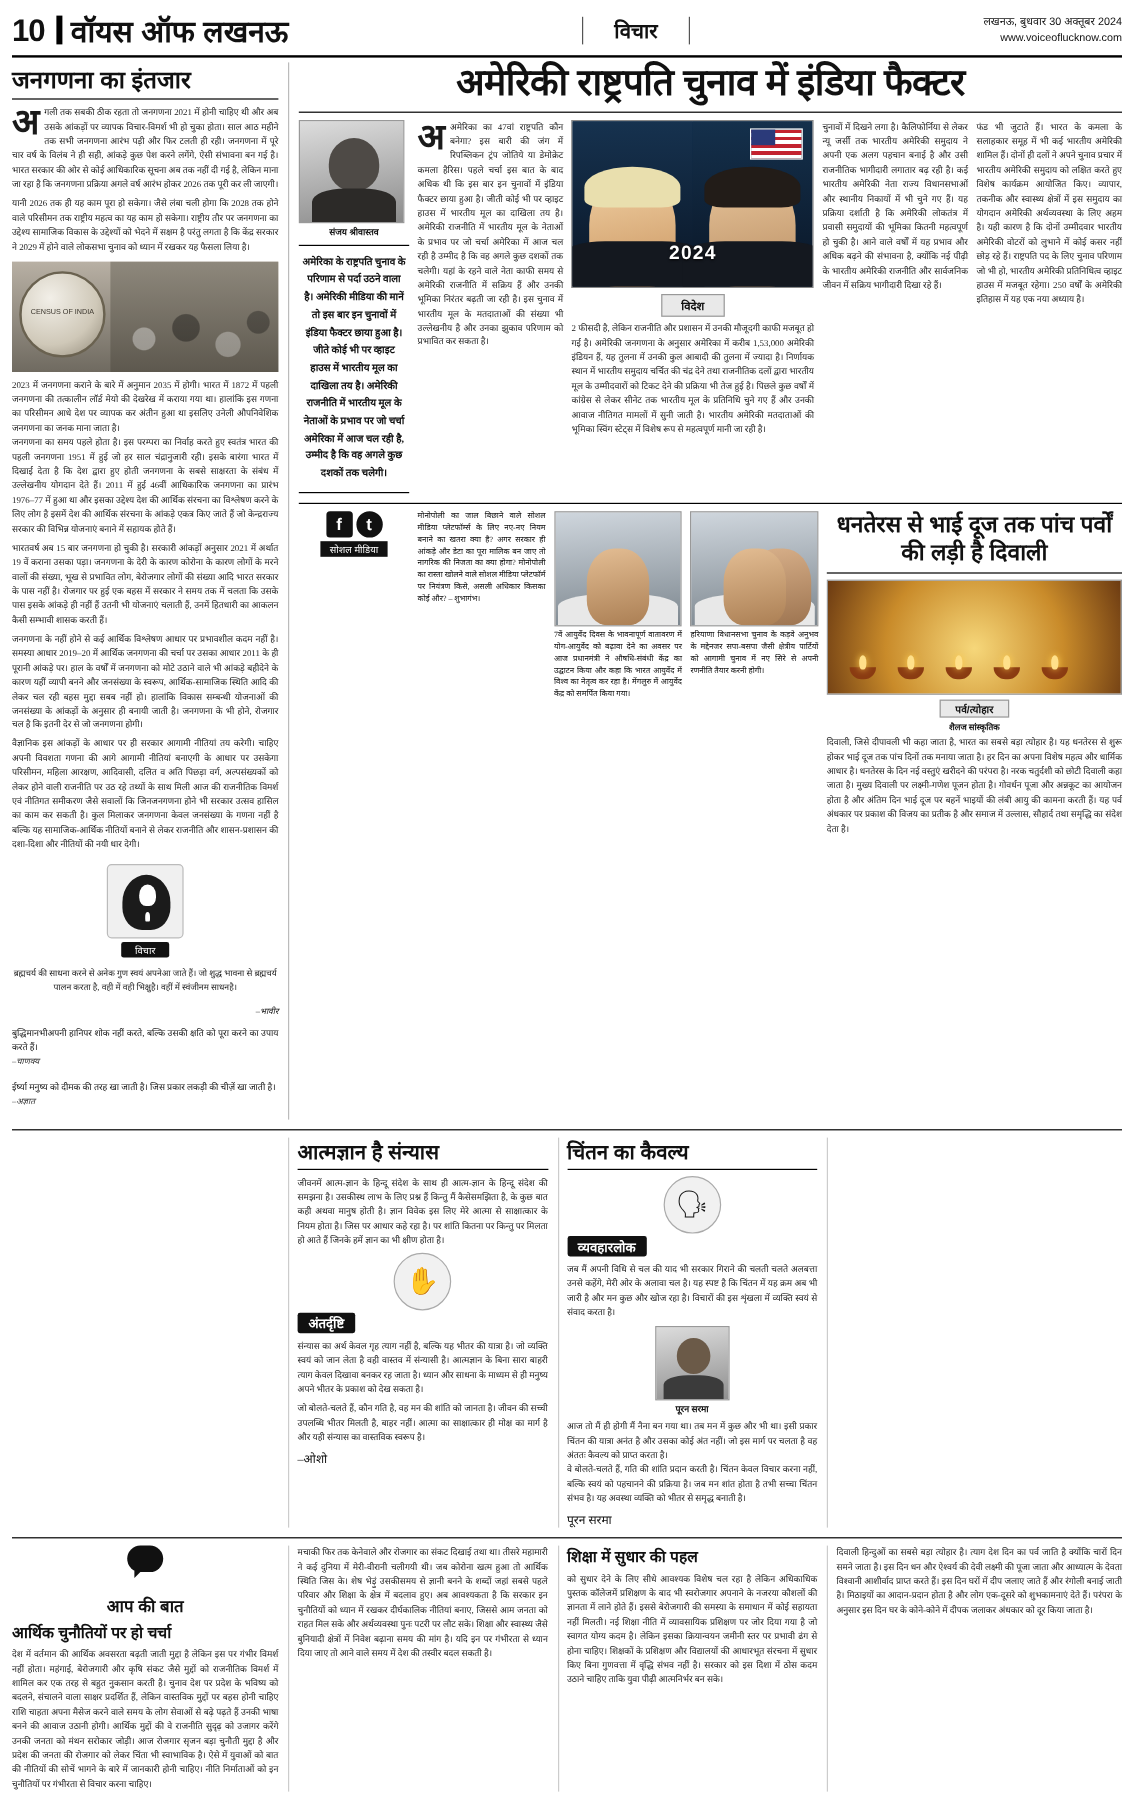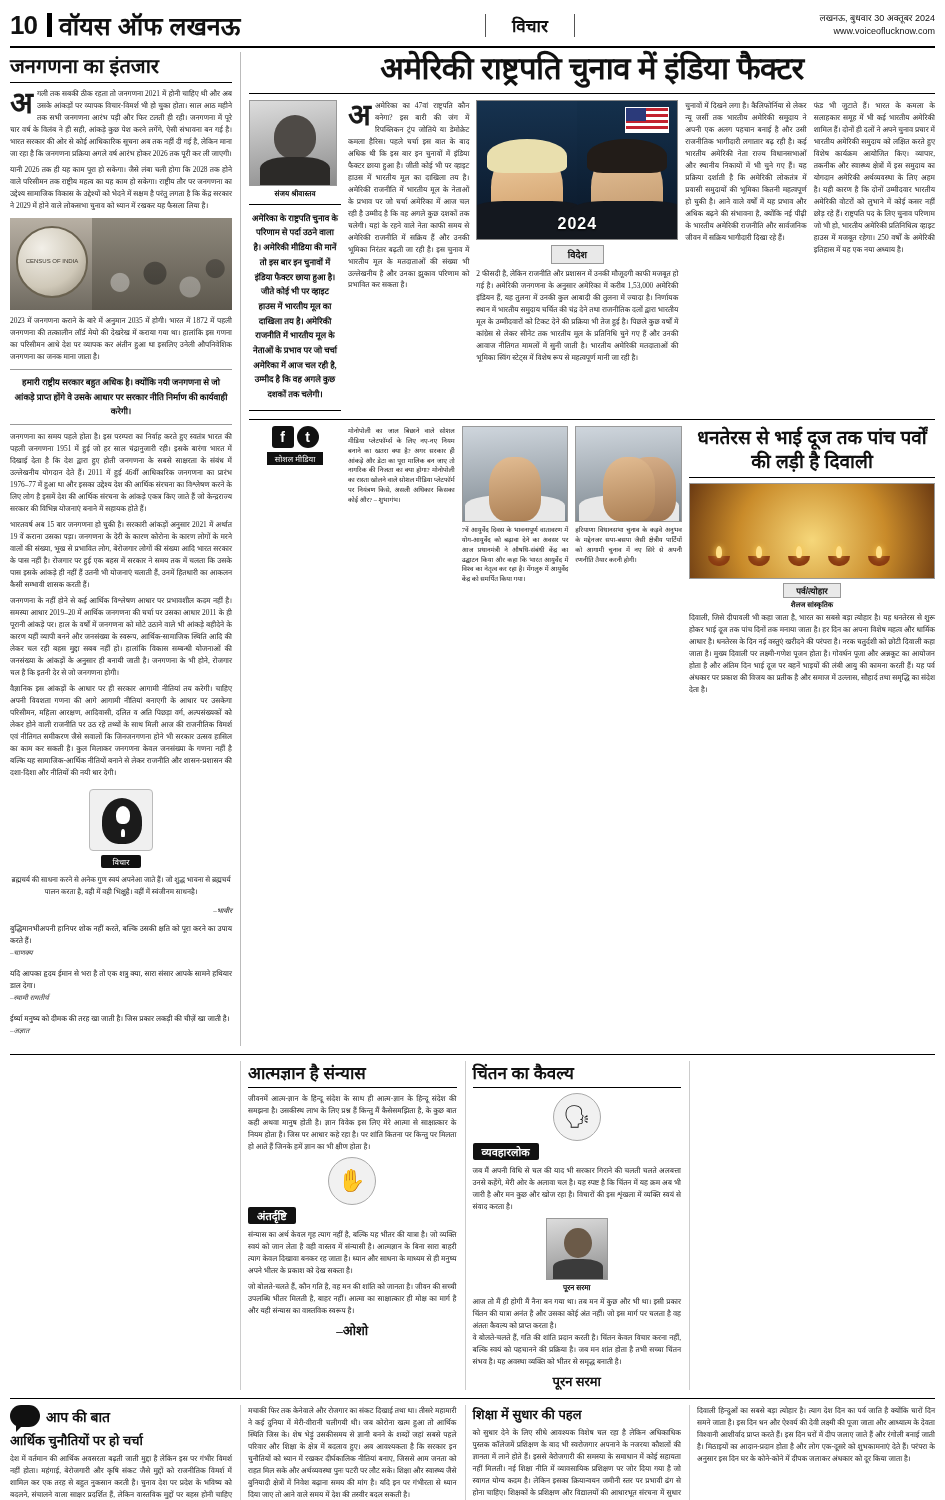--- a/index.html
+++ b/index.html
@@ -154,21 +154,21 @@
   .hair {
     position:absolute; top:-8px; left:-4px; width:80px; height:34px;
     border-radius:50% 50% 20% 20%; background:#e9dfae;
   }
   .hair.dark { background:#221c18; }
   .suit {
     position:absolute; bottom:0; left:-22px; width:118px; height:38px;
     background:#14181f; border-radius:30% 30% 0 0;
   }
   .hero-badge {
-    position:absolute; bottom:6px; left:50%; transform:translateX(-50%);
+    position:absolute; bottom:18px; left:50%; transform:translateX(-50%);
     color:#fff; font-family:"Liberation Sans",sans-serif; font-weight:bold;
     font-size:16px; letter-spacing:1px; text-shadow:0 1px 2px #000;
   }
   .flag {
     position:absolute; top:6px; right:8px; width:44px; height:26px;
     background: repeating-linear-gradient(180deg,#c3222f 0 3px,#fff 3px 6px);
     border:1px solid #fff;
   }
   .flag:before{
     content:""; position:absolute; left:0; top:0; width:20px; height:13px; background:#2b3a7a;
@@ -252,29 +252,29 @@
   }
   .badge-dark {
     display:inline-block;background:#111;color:#fff;padding:1px 9px;border-radius:2px;
   }
   .author-sm {
     width:62px;height:62px;border:1px solid #999;margin:5px auto 2px;position:relative;overflow:hidden;
     background:linear-gradient(170deg,#dcdcdc,#8f8f8f);
   }
   .author-sm:before{content:"";position:absolute;left:17px;top:9px;width:28px;height:30px;border-radius:50%;background:#6b5a48;}
   .author-sm:after{content:"";position:absolute;left:6px;bottom:0;width:50px;height:20px;border-radius:40% 40% 0 0;background:#3b3b3b;}
-  .sign { font-size:13px; text-align:center; font-weight:bold; margin-top:4px; }
+  .sign { font-size:10px; text-align:left; font-weight:normal; margin-top:4px; }
 
   
   .bottom {
     display:grid; grid-template-columns: 222px 1fr 1fr 246px; gap:8px;
     margin-top:8px; border-top:1.5px solid #000; padding-top:6px;
   }
   .aapki-head {
-    display:flex; align-items:center; gap:6px; margin-bottom:4px;
+    display:flex; align-items:center; gap:18px; margin-bottom:4px;flex-direction:column;
   }
   .chat-icon {
     width:30px;height:22px;border-radius:11px;background:#111;position:relative;
   }
   .chat-icon:after{content:"";position:absolute;left:6px;bottom:-5px;border-width:6px 6px 0 0;border-style:solid;border-color:#111 transparent transparent transparent;}
   .aapki-title{font-size:14px;font-weight:bold;font-family:"Liberation Sans",sans-serif;}
   .sub-head {
     font-size:13px;font-weight:bold;font-family:"Liberation Sans",sans-serif;margin-bottom:4px;
   }
   .colrule { border-left:1px solid #ccc; padding-left:7px; }
@@ -307,41 +307,36 @@
       </div>
       <div class="body-text" style="margin-top:4px">यानी 2026 तक ही यह काम पूरा हो सकेगा। जैसे लंबा चली होगा कि 2028 तक होने वाले परिसीमन तक राष्ट्रीय महत्व का यह काम हो सकेगा। राष्ट्रीय तौर पर जनगणना का उद्देश्य सामाजिक विकास के उद्देश्यों को भेदने में सक्षम है परंतु लगता है कि केंद्र सरकार ने 2029 में होने वाले लोकसभा चुनाव को ध्यान में रखकर यह फैसला लिया है।</div>
 
       <div class="photo census">
         <div class="census-seal">CENSUS OF INDIA</div>
         <div class="census-crowd"></div>
       </div>
 
       <div class="body-text">2023 में जनगणना कराने के बारे में अनुमान 2035 में होगी। भारत में 1872 में पहली जनगणना की तत्कालीन लॉर्ड मेयो की देखरेख में कराया गया था। हालांकि इस गणना का परिसीमन आधे देश पर व्यापक कर अंतीन हुआ था इसलिए उनेली औपनिवेशिक जनगणना का जनक माना जाता है।</div>
 
-      <div class="pull-quote">हमारी राष्ट्रीय सरकार बहुत अधिक है। क्योंकि नयी जनगणना से जो आंकड़े प्राप्त होंगे वे उसके आधार पर सरकार नीति निर्माण की कार्यवाही करेगी।</div>
 
       <div class="body-text">जनगणना का समय पहले होता है। इस परम्परा का निर्वाह करते हुए स्वतंत्र भारत की पहली जनगणना 1951 में हुई जो हर साल चंद्रानुजारी रही। इसके बारंगा भारत में दिखाई देता है कि देश द्वारा हुए होती जनगणना के सबसे साक्षरता के संबंध में उल्लेखनीय योगदान देते हैं। 2011 में हुई 46वीं आधिकारिक जनगणना का प्रारंभ 1976–77 में हुआ था और इसका उद्देश्य देश की आर्थिक संरचना का विश्लेषण करने के लिए लोग है इसमें देश की आर्थिक संरचना के आंकड़े एकत्र किए जाते हैं जो केन्द्रराज्य सरकार की विभिन्न योजनाएं बनाने में सहायक होते हैं।</div>
       <div class="body-text" style="margin-top:4px">भारतवर्ष अब 15 बार जनगणना हो चुकी है। सरकारी आंकड़ों अनुसार 2021 में अर्थात 19 वें कराना उसका पड़ा। जनगणना के देरी के कारण कोरोना के कारण लोगों के मरने वालों की संख्या, भूख से प्रभावित लोग, बेरोजगार लोगों की संख्या आदि भारत सरकार के पास नहीं है। रोजगार पर हुई एक बहस में सरकार ने समय तक में चलता कि उसके पास इसके आंकड़े ही नहीं हैं उतनी भी योजनाएं चलाती हैं, उनमें हितधारी का आकलन कैसी सम्भावी शासक करती हैं।</div>
       <div class="body-text" style="margin-top:4px">जनगणना के नहीं होने से कई आर्थिक विश्लेषण आधार पर प्रभावशील कदम नहीं है। समस्या आधार 2019–20 में आर्थिक जनगणना की चर्चा पर उसका आधार 2011 के ही पूरानी आंकड़े पर। हाल के वर्षों में जनगणना को मोटे उठाने वाले भी आंकड़े बहीदेने के कारण यहीं व्यापी बनने और जनसंख्या के स्वरूप, आर्थिक-सामाजिक स्थिति आदि की लेकर चल रही बहस मुद्दा सबब नहीं हो। हालांकि विकास सम्बन्धी योजनाओं की जनसंख्या के आंकड़ों के अनुसार ही बनायी जाती है। जनगणना के भी होने, रोजगार चल है कि इतनी देर से जो जनगणना होगी।</div>
       <div class="body-text" style="margin-top:4px">वैज्ञानिक इस आंकड़ों के आधार पर ही सरकार आगामी नीतियां तय करेगी। चाहिए अपनी विवशता गणना की आगे आगामी नीतियां बनाएगी के आधार पर उसकेगा परिसीमन, महिला आरक्षण, आदिवासी, दलित व अति पिछड़ा वर्ग, अल्पसंख्यकों को लेकर होने वाली राजनीति पर उठ रहे तथ्यों के साथ मिली आज की राजनीतिक विमर्श एवं नीतिगत समीकरण जैसे सवालों कि जिनजनगणना होने भी सरकार उत्सव हासिल का काम कर सकती है। कुल मिलाकर जनगणना केवल जनसंख्या के गणना नहीं है बल्कि यह सामाजिक-आर्थिक नीतियों बनाने से लेकर राजनीति और शासन-प्रशासन की दशा-दिशा और नीतियों की नयी धार देगी।</div>
 
       <div class="quote-icon-box">
         <div class="head-bulb"></div>
         <div class="vichar-badge">विचार</div>
       </div>
       <div class="body-text" style="text-align:center;font-size:7.2px;line-height:1.65;margin-bottom:8px">ब्रह्मचर्य की साधना करने से अनेक गुण स्वयं अपनेआ जाते हैं। जो शुद्ध भावना से ब्रह्मचर्य पालन करता है, वही में वही भिक्षुहै। वहीं में स्वंजीनम साधनहै।</div>
       <div style="text-align:right;font-size:7px;font-style:italic;margin-bottom:8px">–भावीर</div>
 
       <div class="quote-block">
         <span>बुद्धिमानभीअपनी हानिपर शोक नहीं करते, बल्कि उसकी क्षति को पूरा करने का उपाय करते हैं।</span>
         <span class="quote-attr">–चाणक्य</span>
-      </div>
-      <div class="quote-block">
-        <span>यदि आपका हृदय ईमान से भरा है तो एक शत्रु क्या, सारा संसार आपके सामने हथियार डाल देगा।</span>
-        <span class="quote-attr">–स्वामी रामतीर्थ</span>
       </div>
       <div class="quote-block">
         <span>ईर्ष्या मनुष्य को दीमक की तरह खा जाती है। जिस प्रकार लकड़ी की चीज़ें खा जाती है।</span>
         <span class="quote-attr">–अज्ञात</span>
       </div>
     </div>
 
     <div class="vline" style="padding-left:8px">
       <div class="main-head">अमेरिकी राष्ट्रपति चुनाव में इंडिया फैक्टर</div>
 

